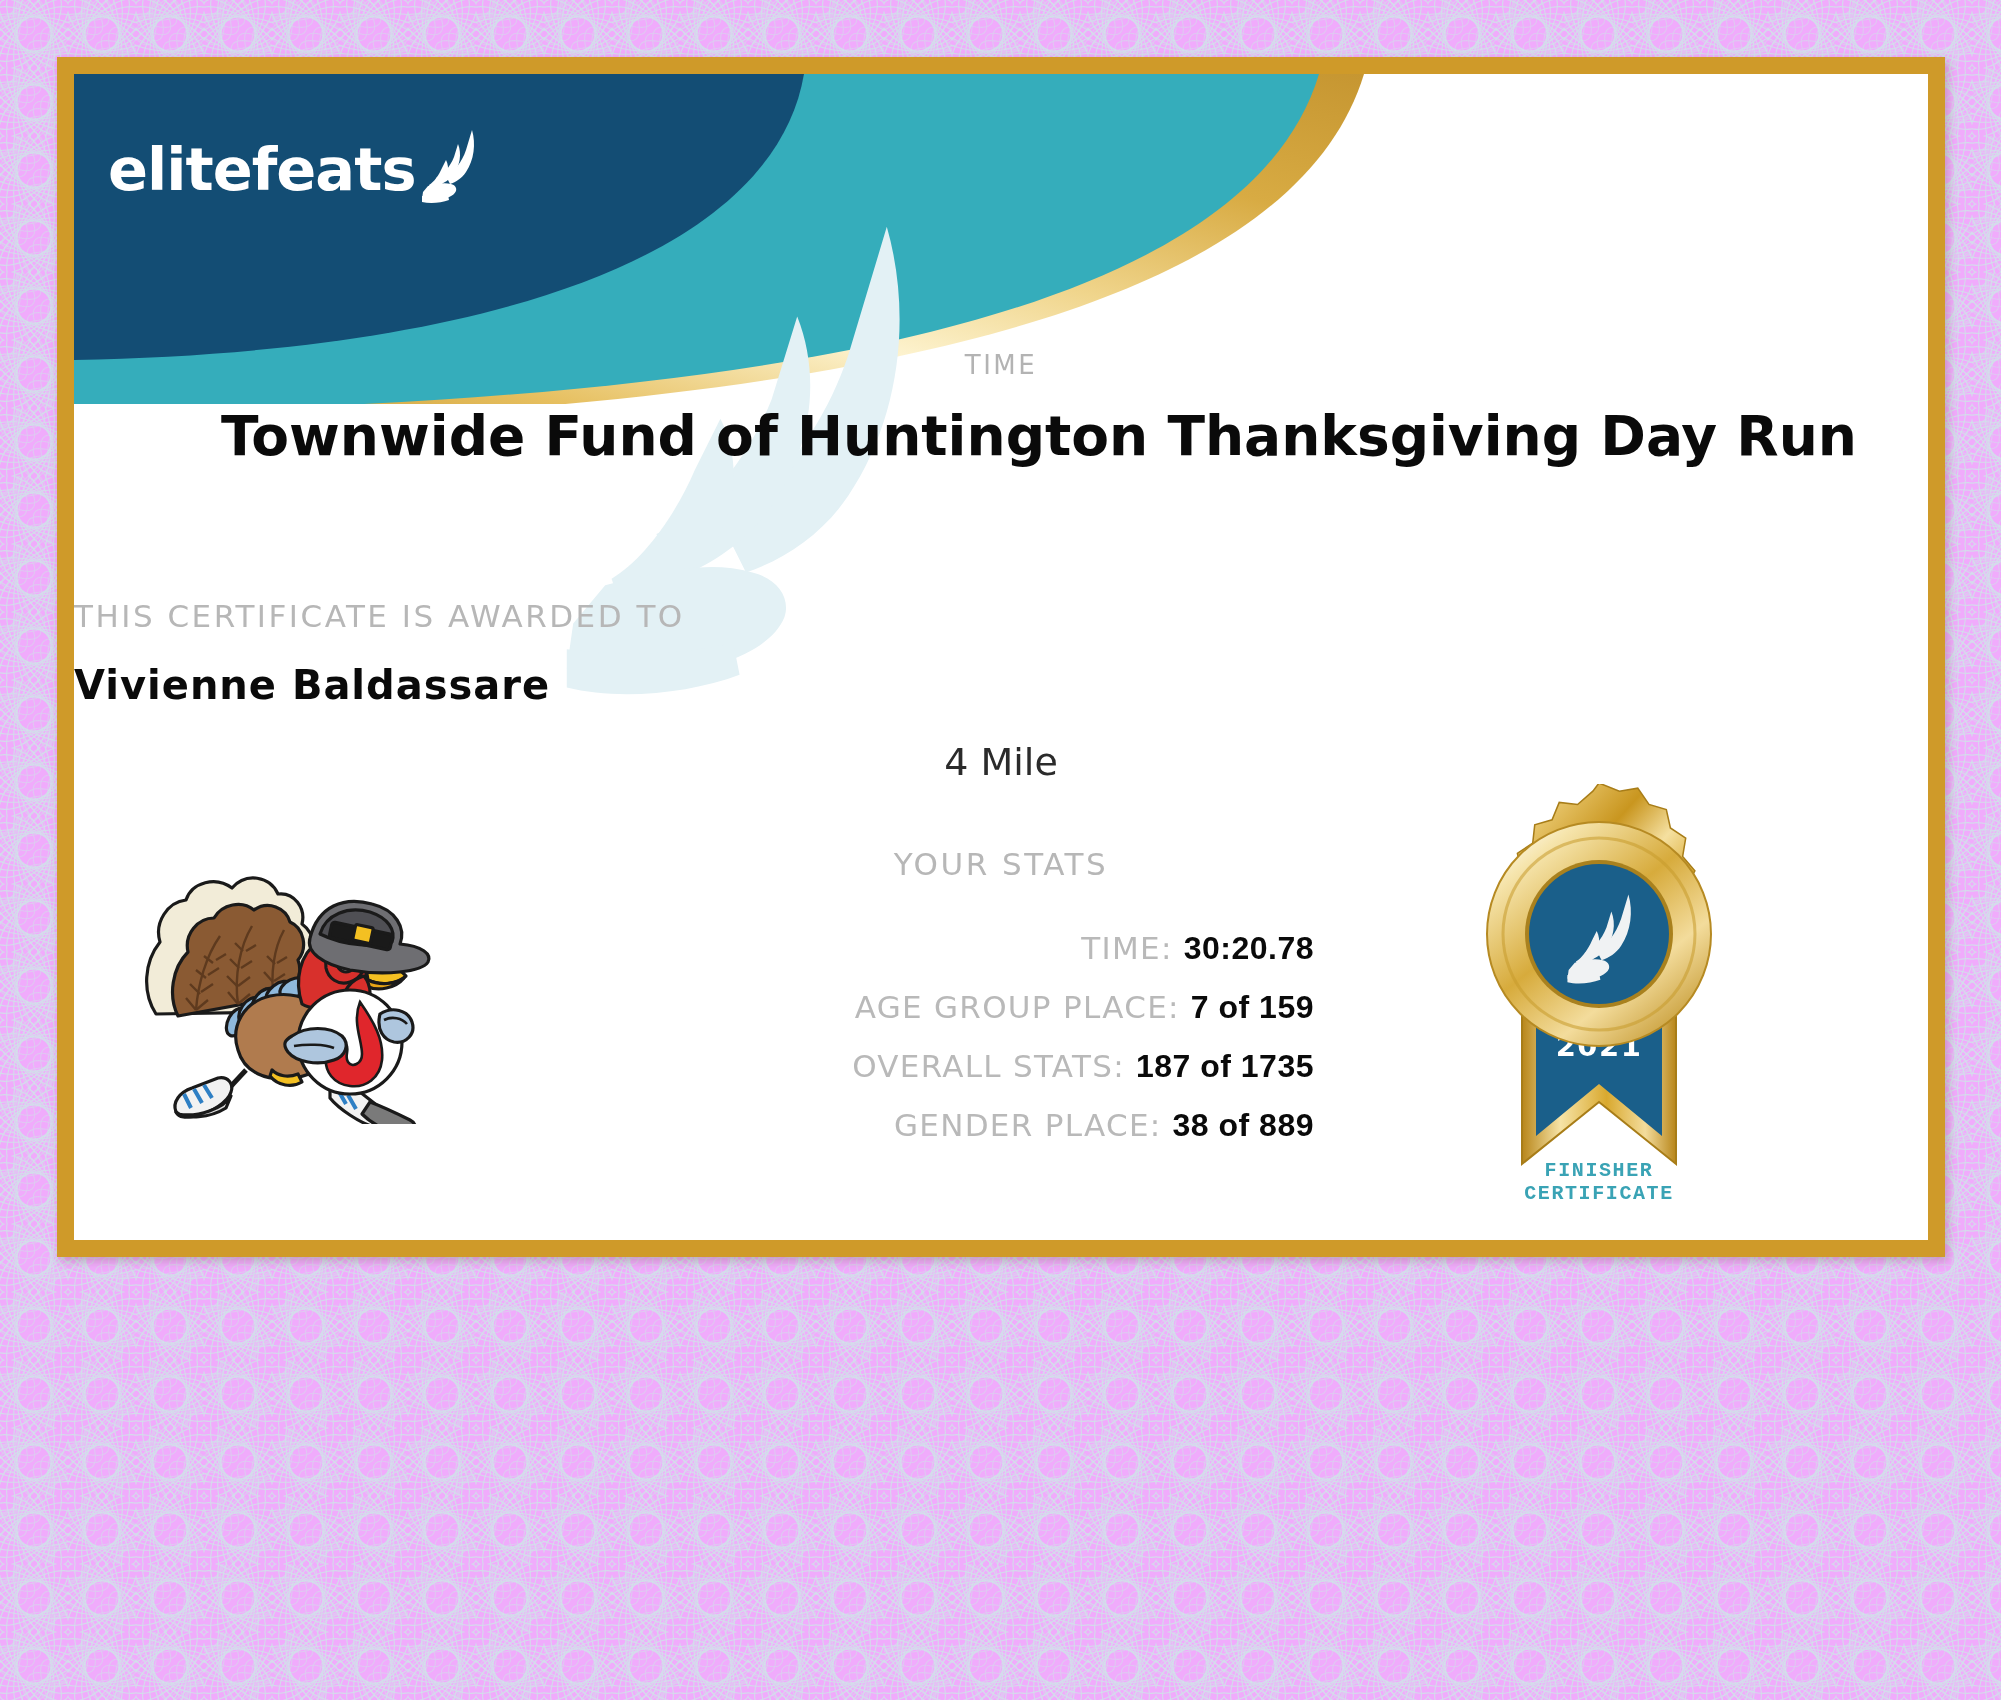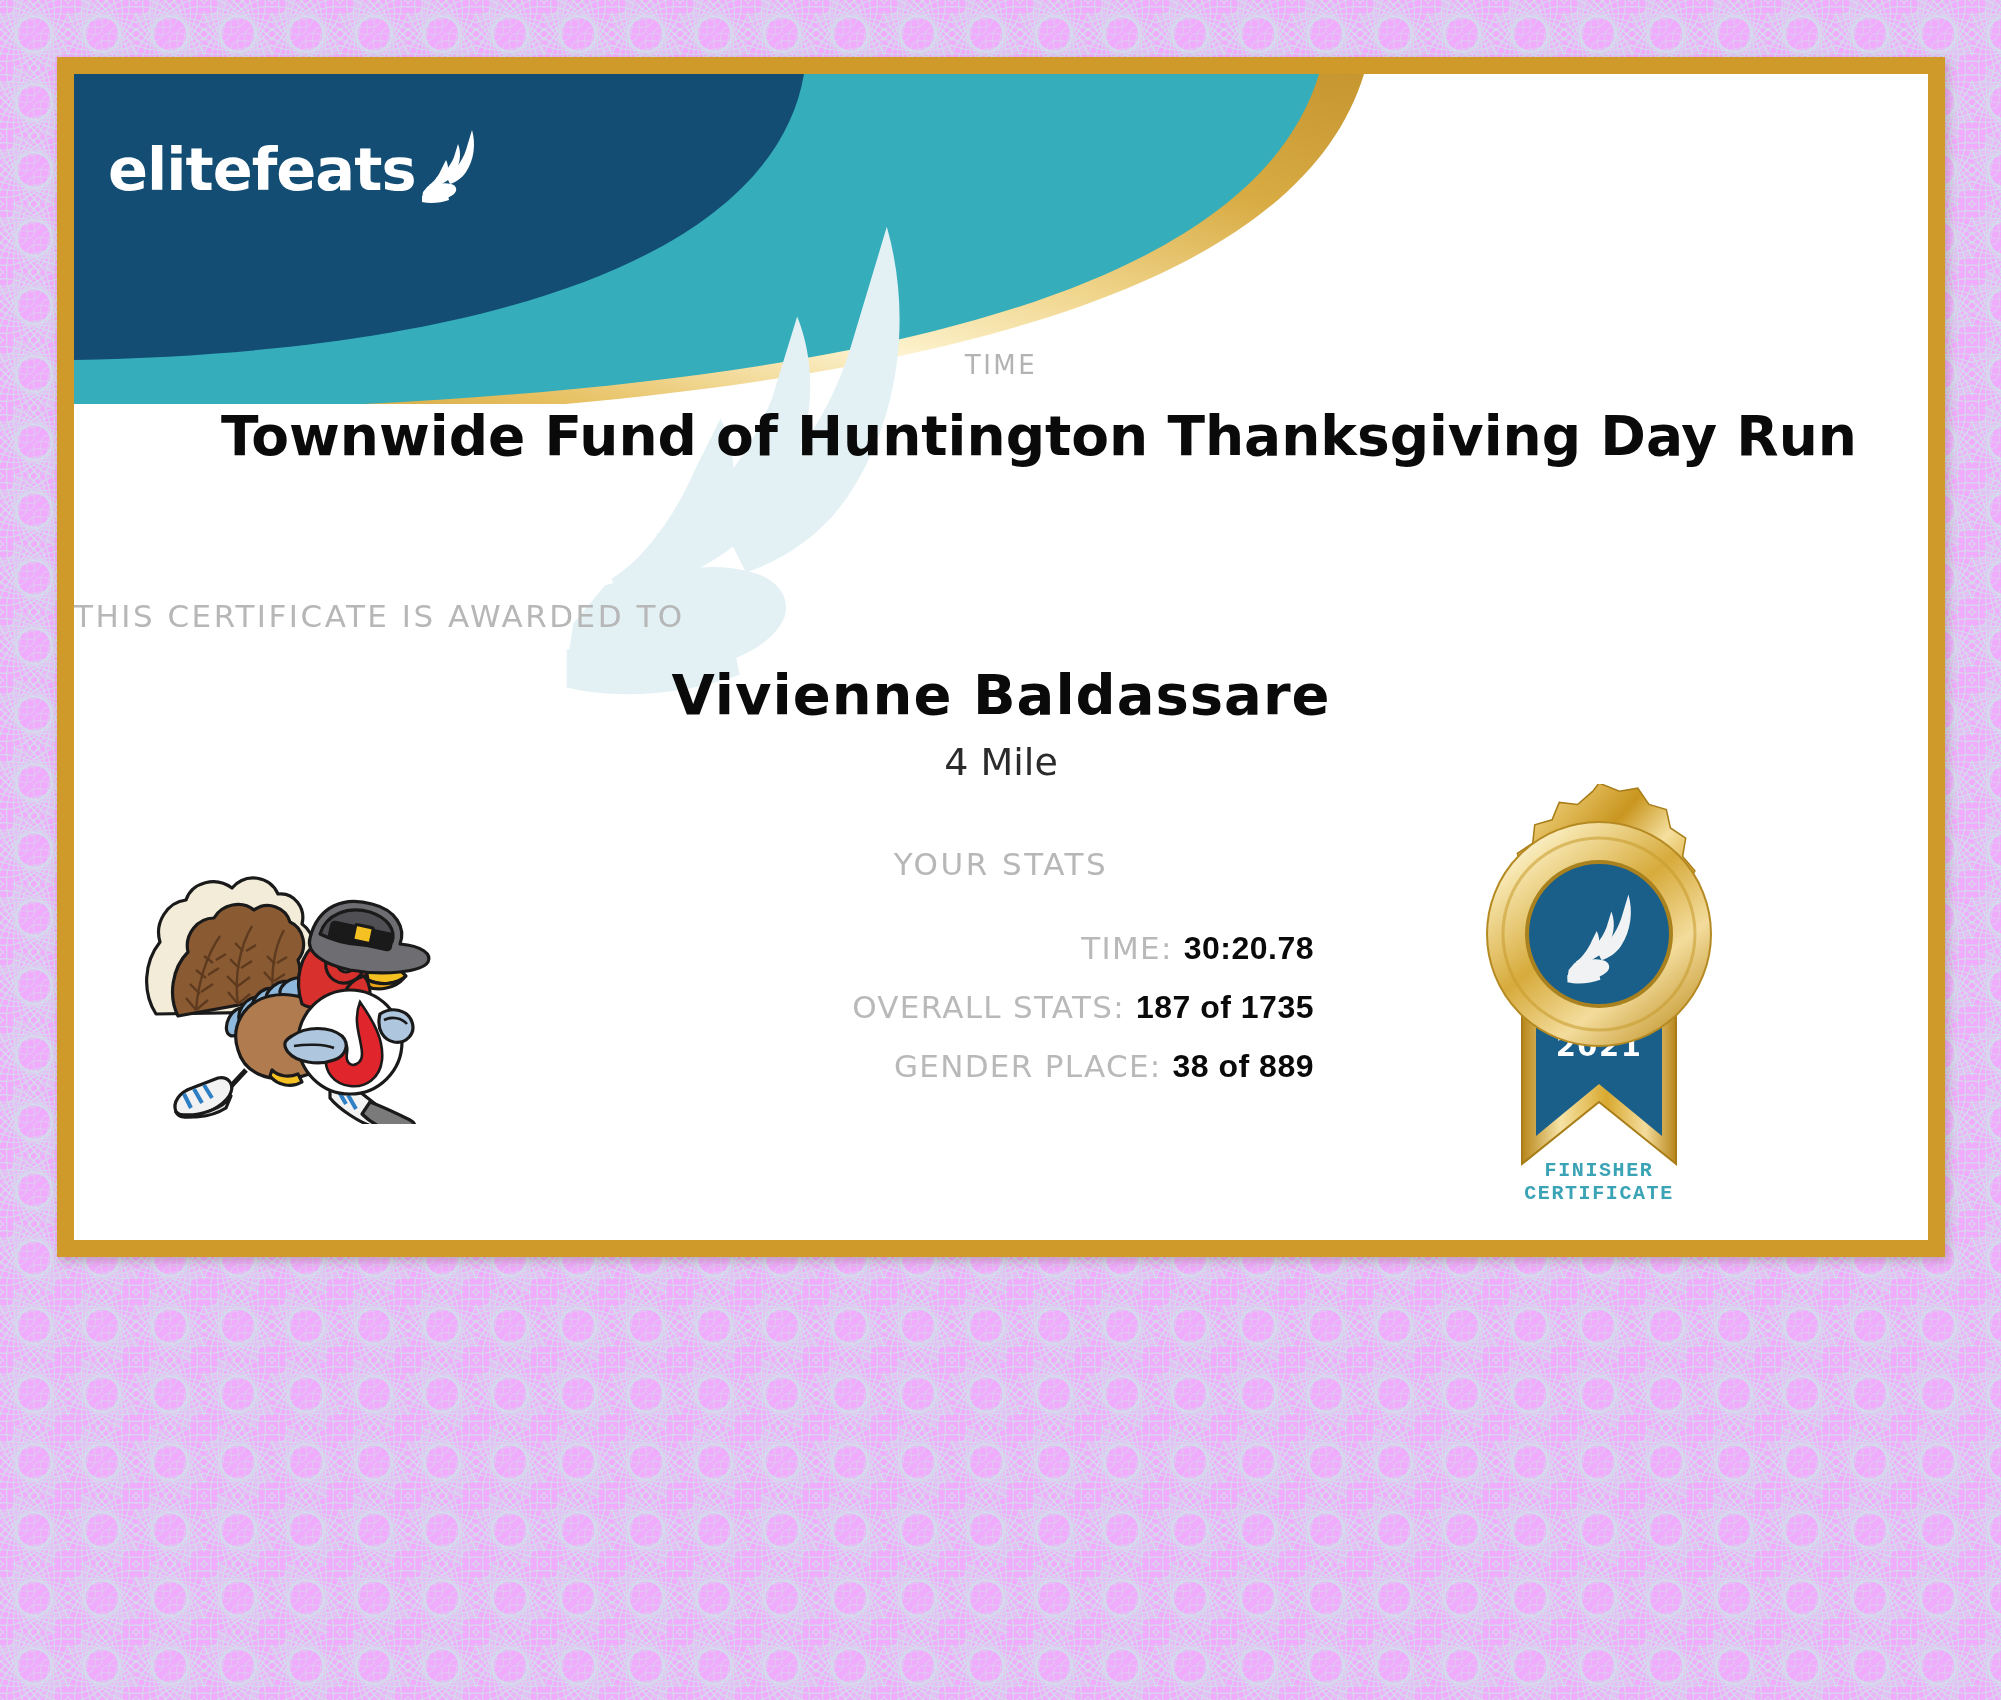--- a/index.html
+++ b/index.html
@@ -109,23 +109,23 @@
   .lbl-awarded{
     position:absolute;left:0;top:524px;width:1854px;
     text-align:left;
     color:#b7b7b7;
     font-size:31px;
     letter-spacing:2.5px;
     font-family:"DejaVu Sans", sans-serif;
   }
   .recipient{
     position:absolute;left:0;top:588px;width:1854px;
-    text-align:center;
+    text-align:left;
     color:#0a0a0a;
-    font-size:56px;
+    font-size:40px;
     font-weight:bold;
     letter-spacing:1px;
     font-family:"DejaVu Sans", sans-serif;
   }
   .distance{
     position:absolute;left:0;top:666px;width:1854px;
     text-align:center;
     color:#2b2b2b;
     font-size:38px;
     font-family:"DejaVu Sans", sans-serif;
@@ -296,20 +296,24 @@
       <div class="recipient">Vivienne Baldassare</div>
 
       <div class="distance">4 Mile</div>
 
       <div class="lbl-stats">YOUR STATS</div>
 
       <div class="stats-list">
         <div class="stat-row">
           <span class="stat-label">TIME:</span>
           <span class="stat-value">30:20.78</span>
+        </div>
+        <div class="stat-row">
+          <span class="stat-label">AGE GROUP PLACE:</span>
+          <span class="stat-value">7 of 159</span>
         </div>
         <div class="stat-row">
           <span class="stat-label">OVERALL STATS:</span>
           <span class="stat-value">187 of 1735</span>
         </div>
         <div class="stat-row">
           <span class="stat-label">GENDER PLACE:</span>
           <span class="stat-value">38 of 889</span>
         </div>
       </div>

